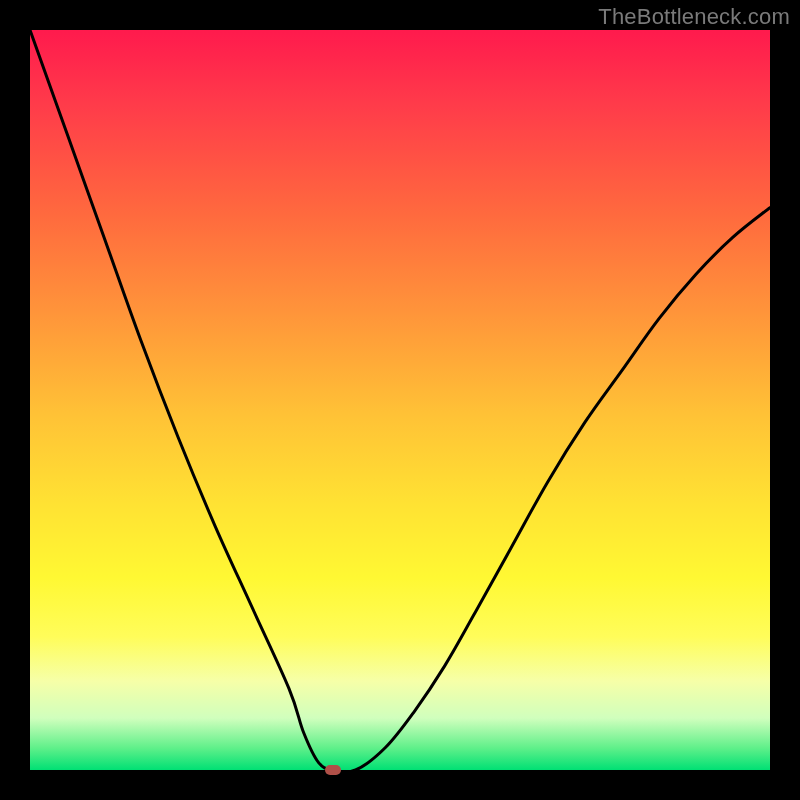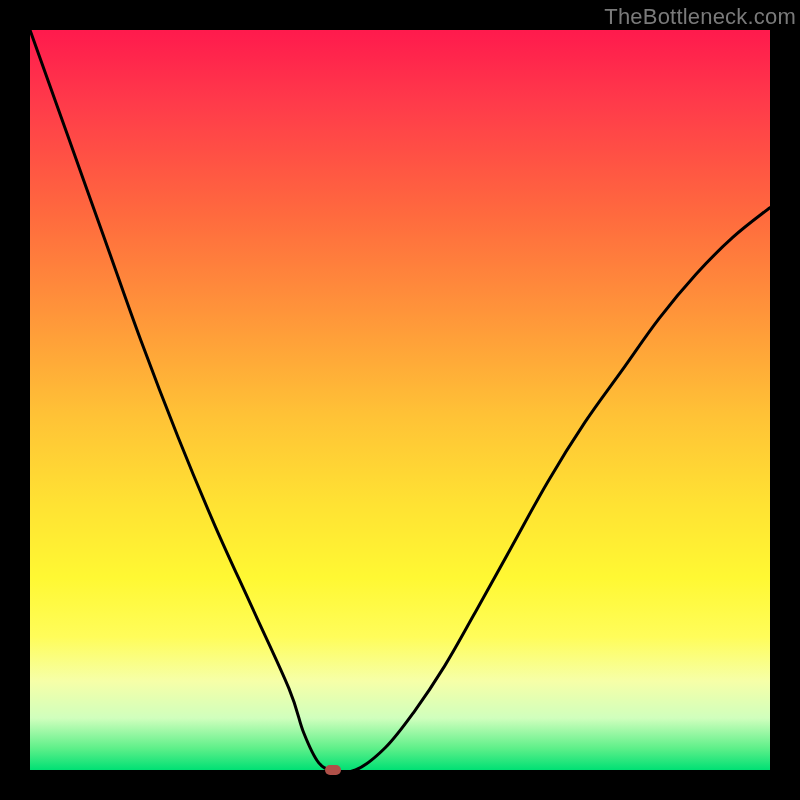--- a/index.html
+++ b/index.html
@@ -49,21 +49,21 @@
   .marker {
     position: absolute;
     width: 16px;
     height: 10px;
     border-radius: 5px;
     transform: translate(-50%, -50%);
   }
   .watermark {
     position: absolute;
     top: 4px;
-    right: 4px;
+    right: 10px;
     color: #7a7a7a;
     font-size: 22px;
     font-weight: 500;
     letter-spacing: 0.2px;
     user-select: none;
   }
 </style>
 </head>
 <body>
 

